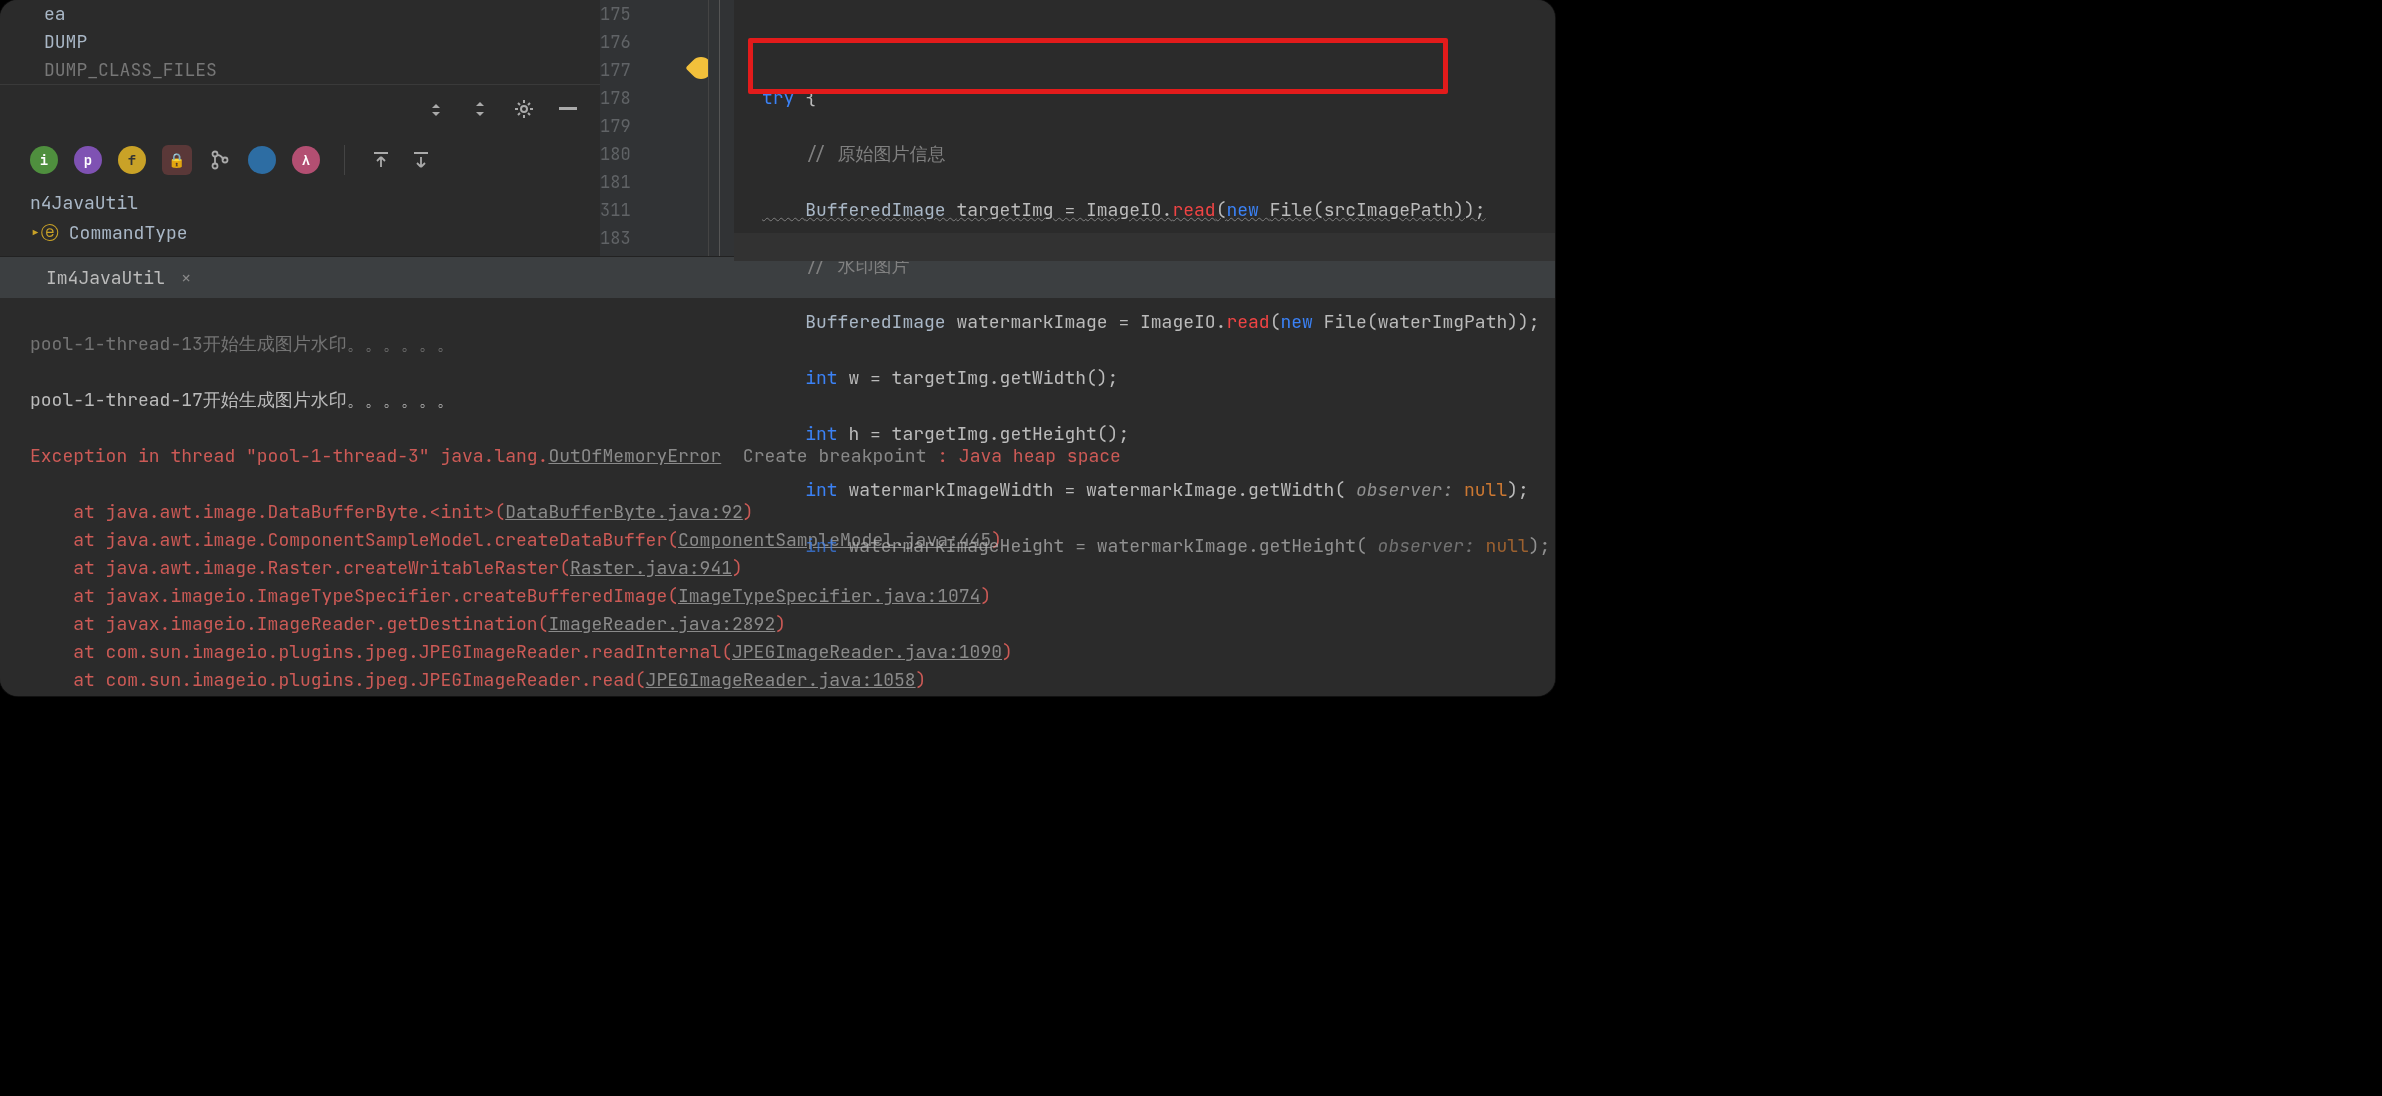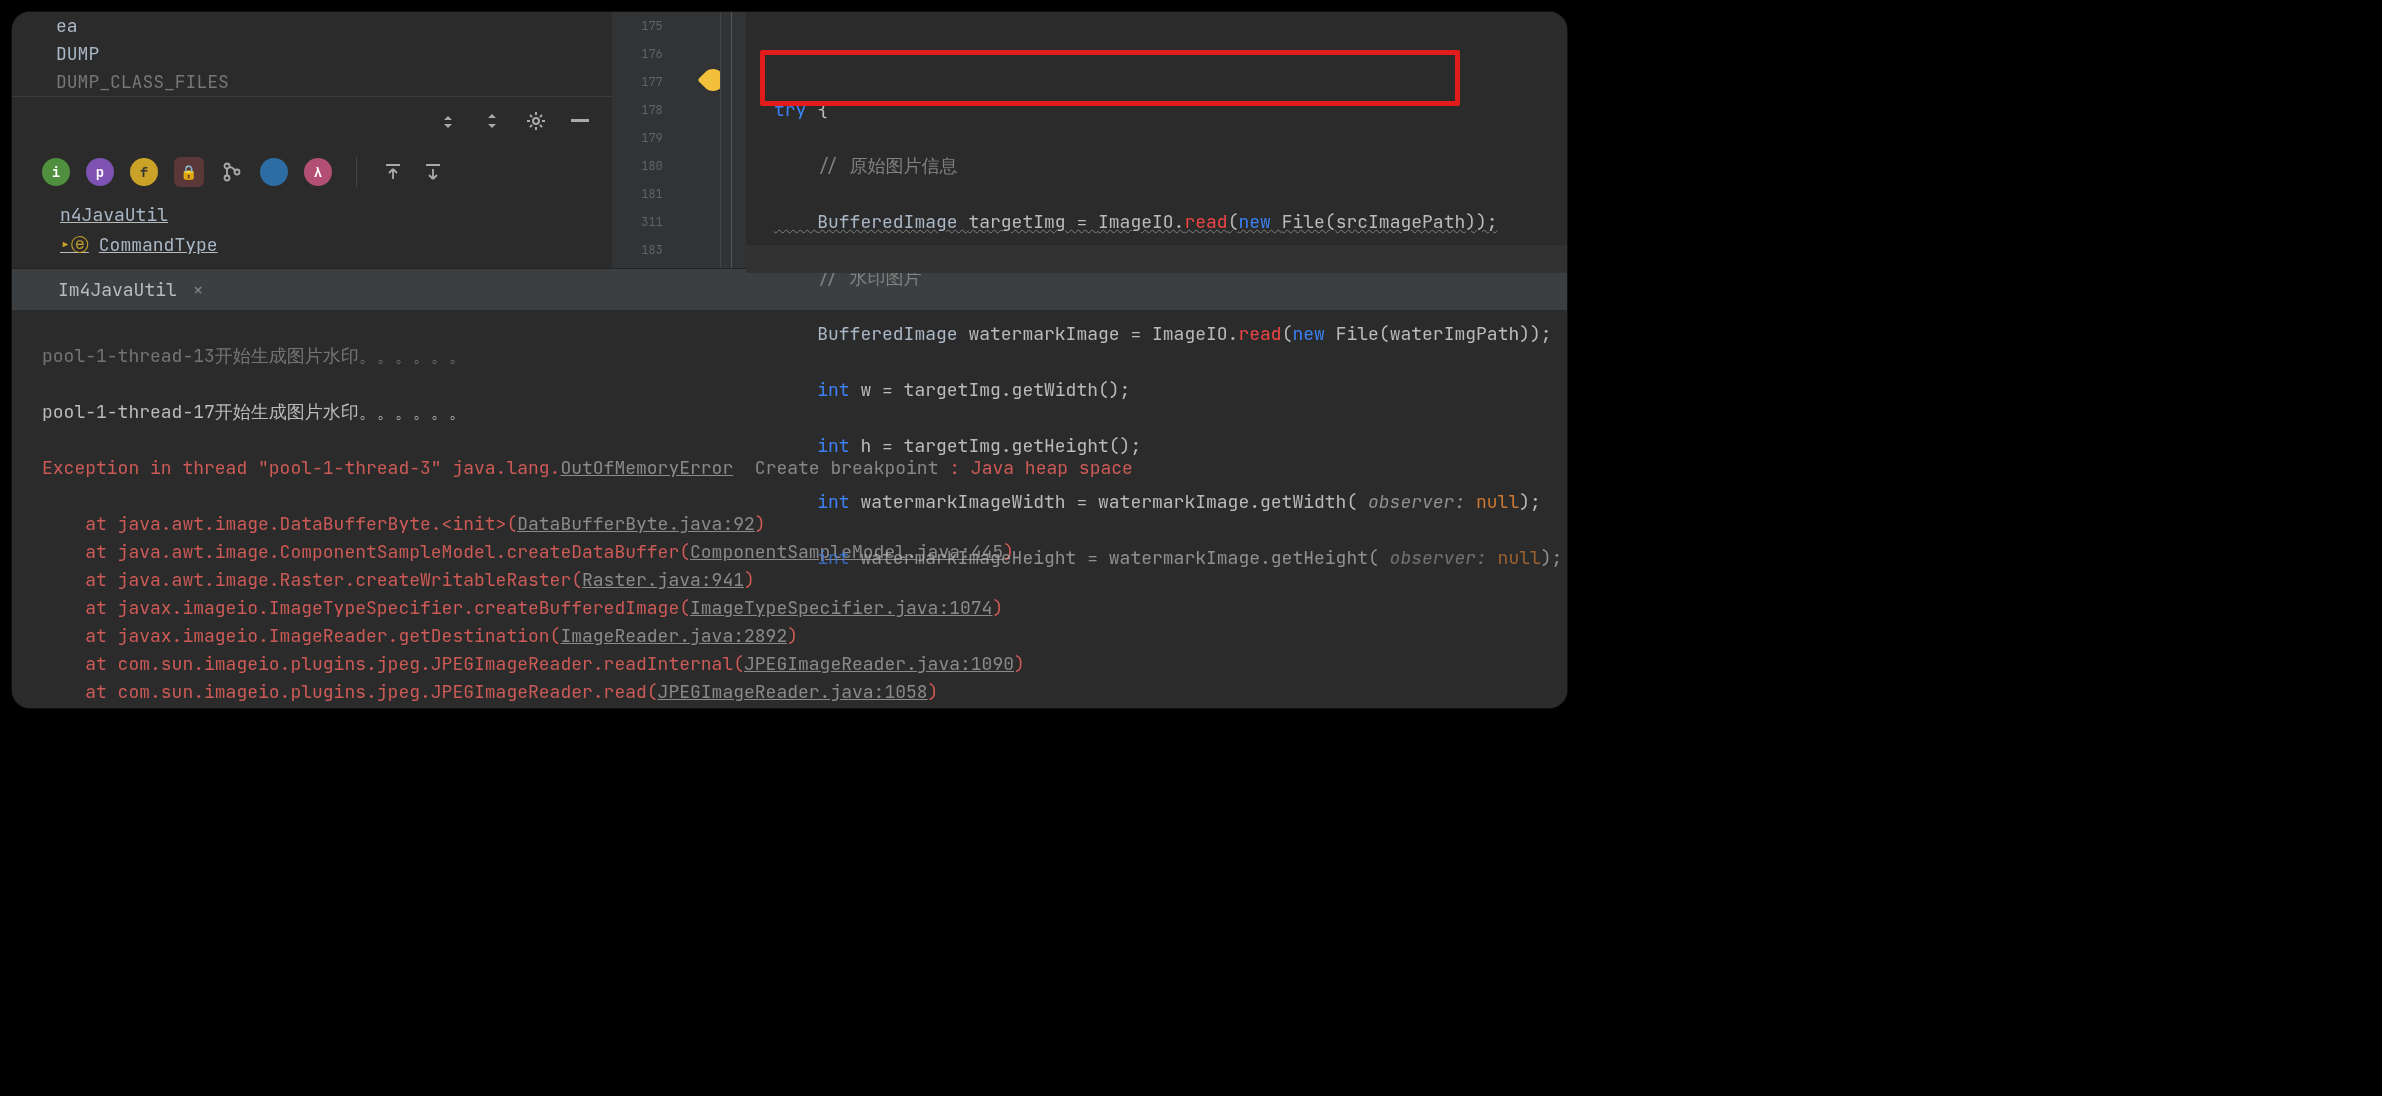--- a/index.html
+++ b/index.html
@@ -1,35 +1,35 @@
 <!DOCTYPE html>
 <html><head>
 <meta charset="utf-8">
 <style>
 * { margin:0; padding:0; box-sizing:border-box; }
 body { background:#000; font-family:"JetBrains Mono","Consolas","Monaco",monospace; font-size:18px; color:#bbb; overflow:hidden; width:2382px; height:1096px; }
-.window { width:1555px; height:696px; background:#2b2b2b; border-radius:18px; overflow:hidden; margin:12px; position:relative; box-shadow:0 0 0 1px #111; }
+.window { width:1555px; height:696px; background:#2b2b2b; border-radius:18px; overflow:hidden; margin:0; position:relative; box-shadow:0 0 0 1px #111; }
 .top { display:flex; height:256px; }
 .left-col { width:600px; display:flex; flex-direction:column; background:#2b2b2b; }
 .tree-top { padding:0 0 0 44px; line-height:28px; color:#a9b7c6; }
 .tree-top .dir { display:flex; align-items:center; gap:8px; }
 .toolbar-row1 { height:48px; display:flex; align-items:center; justify-content:flex-end; gap:20px; padding-right:20px; border-top:1px solid #3a3a3a; }
 .toolbar-row1 .ticon, .toolbar-row2 .ticon { width:24px; height:24px; display:flex; align-items:center; justify-content:center; cursor:pointer; color:#aaa; }
 .toolbar-row2 { height:56px; display:flex; align-items:center; gap:16px; padding-left:30px; }
 .badge { width:28px; height:28px; border-radius:50%; display:flex; align-items:center; justify-content:center; font-weight:bold; font-size:14px; }
 .badge.i { background:#4f8f3e; color:#fff; }
 .badge.p { background:#7f52b3; color:#fff; }
 .badge.f { background:#c9a227; color:#333; }
 .badge.lock { background:#5a3838; color:#e88; border-radius:6px; width:30px; height:30px; }
 .badge.circle { background:#2d6da3; }
 .badge.lambda { background:#b34f72; color:#fff; }
 .sep { width:1px; height:30px; background:#444; margin:0 8px; }
-.tree-bottom { padding:0 0 0 48px; line-height:30px;text-decoration:underline; }
+.tree-bottom { padding:0 0 0 30px; line-height:30px; }
 .tree-bottom .row { display:flex; align-items:center; gap:10px; color:#a9b7c6; }
-.gutter { width:108px; background:#313335; text-align:center; padding:0 28px 0 0; color:#606366; font-size:12px; line-height:28px; position:relative; }
+.gutter { width:108px; background:#313335; text-align:left; padding:0 28px 0 0; color:#606366; font-size:17px; line-height:28px; position:relative; }
 .gutter .bulb { position:absolute; right:-4px; top:57px; width:22px; height:22px; background:#f2c03b; border-radius:50% 50% 50% 2px; transform:rotate(45deg); }
 .gutter-border { width:26px; background:#313335; border-left:1px solid #444; position:relative; }
 .gutter-border::before{content:"";position:absolute;left:10px;top:0;width:1px;height:100%;background:#555;}
 .code { flex:1; background:#2b2b2b; line-height:28px; white-space:pre; font-size:18px; padding-left:28px; position:relative; }
 .code .hl-box { position:absolute; border:5px solid #e21b1b; border-radius:2px; top:38px; left:14px; width:700px; height:56px; }
 .code .cur-line { position:absolute; left:0; top:233px; width:100%; height:28px; background:#323232; }
 .kw { color:#3b82f6; }
 .ty { color:#a9b7c6; }
 .mth { color:#ef4444; }
 .cmt { color:#808080; }

